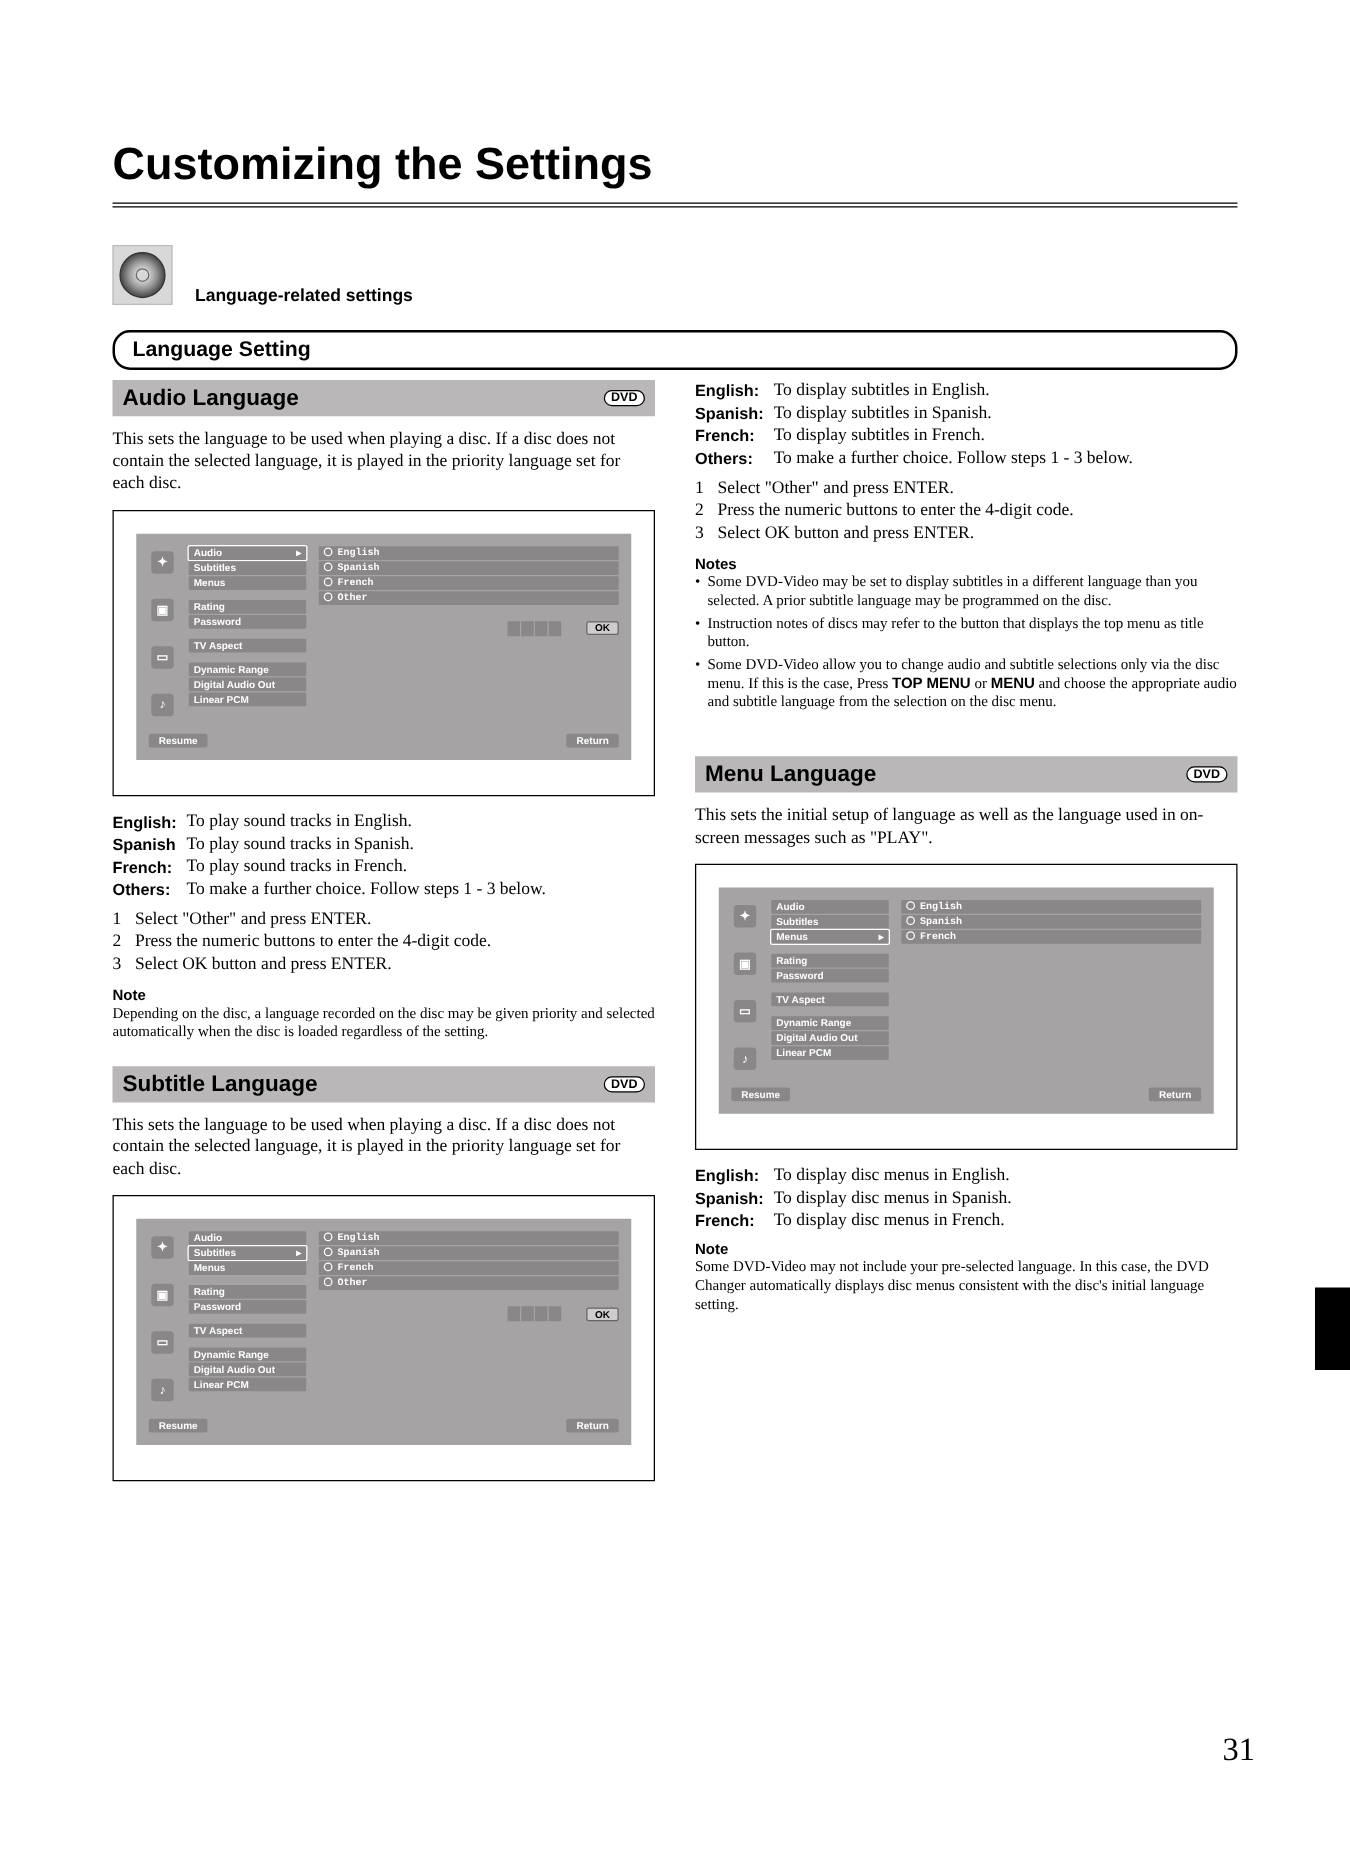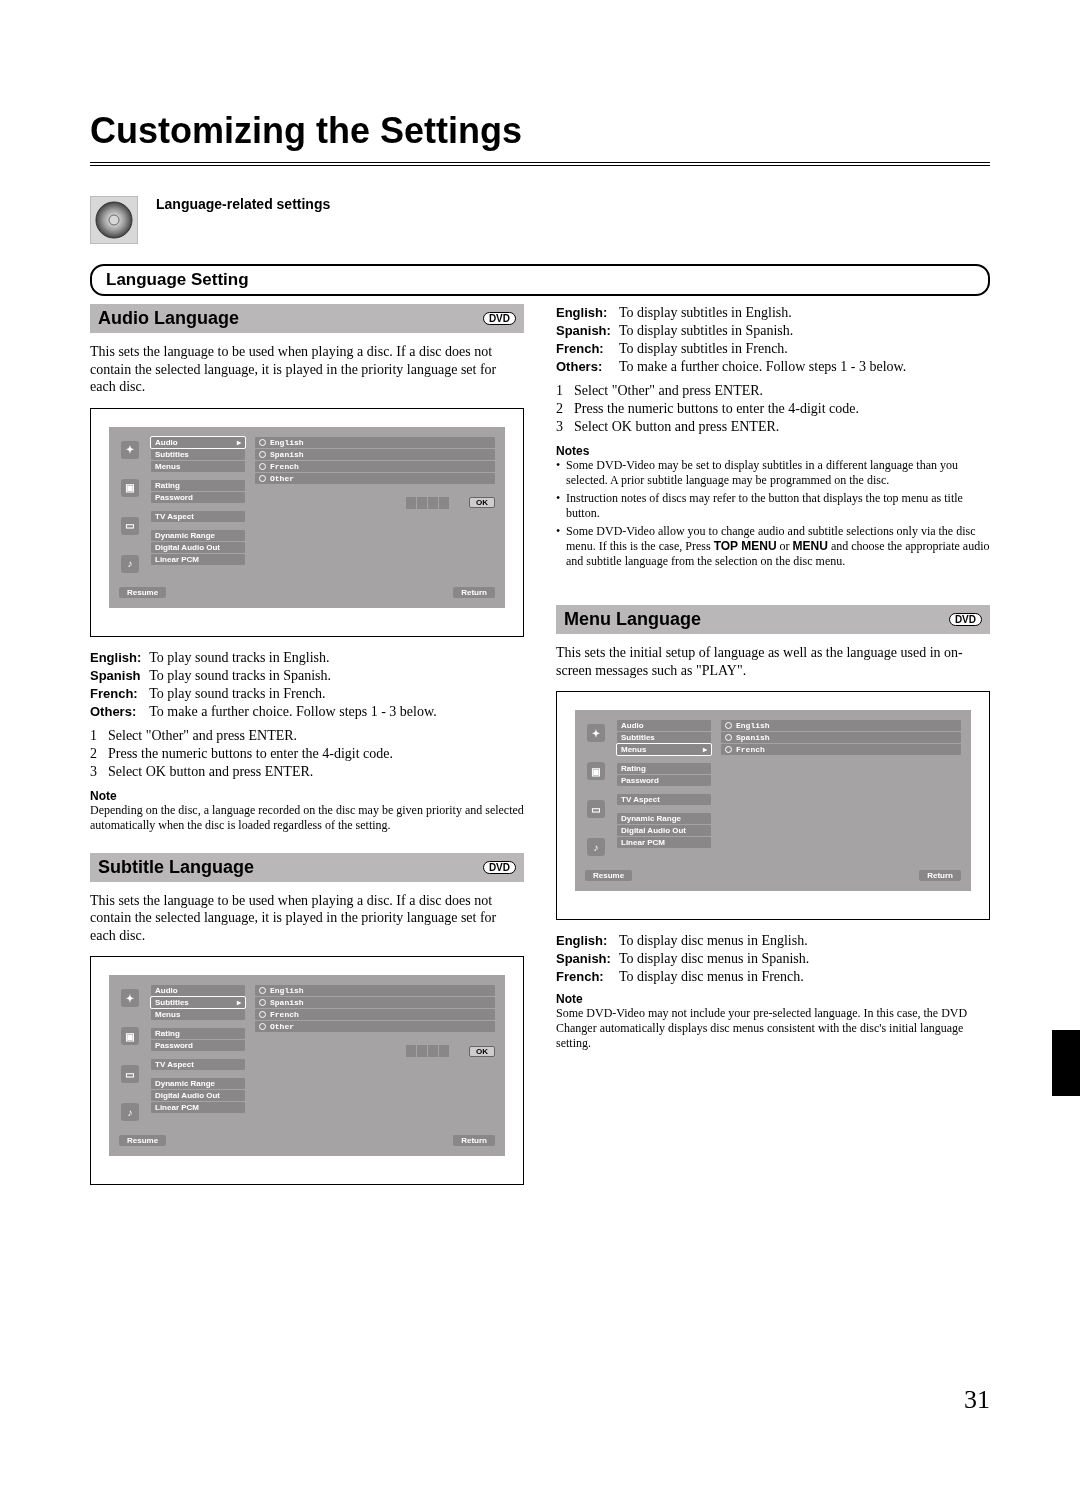--- a/index.html
+++ b/index.html
@@ -1,19 +1,19 @@
 <!DOCTYPE html>
 <html><head>
 <meta charset="utf-8">
 <style>
   * { box-sizing: border-box; margin: 0; padding: 0; }
   body { background: #fff; font-family: "Times New Roman", Times, serif; width: 1080px; height: 1485px; position: relative; color: #000; }
   .page { padding: 110px 90px 60px 90px; }
   .title { font-family: Arial, Helvetica, sans-serif; font-size: 36px; font-weight: bold; border-bottom: 4px double #000; padding-bottom: 10px; margin-bottom: 30px; }
-  .intro { display: flex; align-items: flex-start; margin-bottom: 20px; }
+  .intro { display: flex; align-items: flex-end; margin-bottom: 20px; }
   .disc-icon { width: 48px; height: 48px; background: #d8d8d8; border: 1px solid #bbb; display: flex; align-items: center; justify-content: center; margin-right: 18px; }
   .disc-icon svg { display: block; }
   .intro-text { font-family: Arial, Helvetica, sans-serif; font-size: 14px; font-weight: bold; }
   .tab-header { border: 2px solid #000; border-radius: 14px; padding: 4px 14px; font-family: Arial, Helvetica, sans-serif; font-size: 17px; font-weight: bold; margin-bottom: 8px; }
   .columns { display: flex; gap: 32px; }
   .col { flex: 1; min-width: 0; }
   .section-head { background: #b9b7b8; padding: 4px 8px; display: flex; justify-content: space-between; align-items: center; margin-bottom: 10px; }
   .section-head h2 { font-family: Arial, Helvetica, sans-serif; font-size: 18px; font-weight: bold; }
   .dvd-badge { font-family: Arial, Helvetica, sans-serif; font-size: 10px; font-weight: bold; border: 1px solid #000; border-radius: 7px; padding: 0 5px; background: #fff; }
   p { font-size: 14px; line-height: 1.25; margin-bottom: 8px; }
@@ -40,21 +40,21 @@
   table.defs td { vertical-align: top; padding: 1px 4px 1px 0; }
   table.defs td.lab { font-weight: bold; font-family: Arial, Helvetica, sans-serif; font-size: 13px; white-space: nowrap; padding-right: 8px; }
   ol.steps { list-style: none; font-size: 14px; margin-bottom: 8px; }
   ol.steps li { padding: 1px 0 1px 18px; position: relative; }
   ol.steps li .num { position: absolute; left: 0; }
   .note-head { font-family: Arial, Helvetica, sans-serif; font-size: 12px; font-weight: bold; margin-top: 4px; }
   .note-text { font-size: 12px; line-height: 1.25; margin-bottom: 10px; }
   ul.notes { list-style: none; font-size: 12px; line-height: 1.25; margin-bottom: 10px; }
   ul.notes li { position: relative; padding-left: 10px; margin-bottom: 3px; }
   ul.notes li::before { content: "•"; position: absolute; left: 0; }
-  .page-number { position: absolute; right: 90px; bottom: 70px; font-size: 26px; font-family: "Times New Roman", Times, serif; }
+  .page-number { position: absolute; right: 76px; bottom: 70px; font-size: 26px; font-family: "Times New Roman", Times, serif; }
   .side-tab { position: absolute; right: 0; top: 1030px; width: 28px; height: 66px; background: #000; }
   .b { font-weight: bold; font-family: Arial, Helvetica, sans-serif; font-size: 12px; }
 </style>
 </head>
 <body>
 
 <div class="page">
   <h1 class="title">Customizing the Settings</h1>
 
   <div class="intro">

